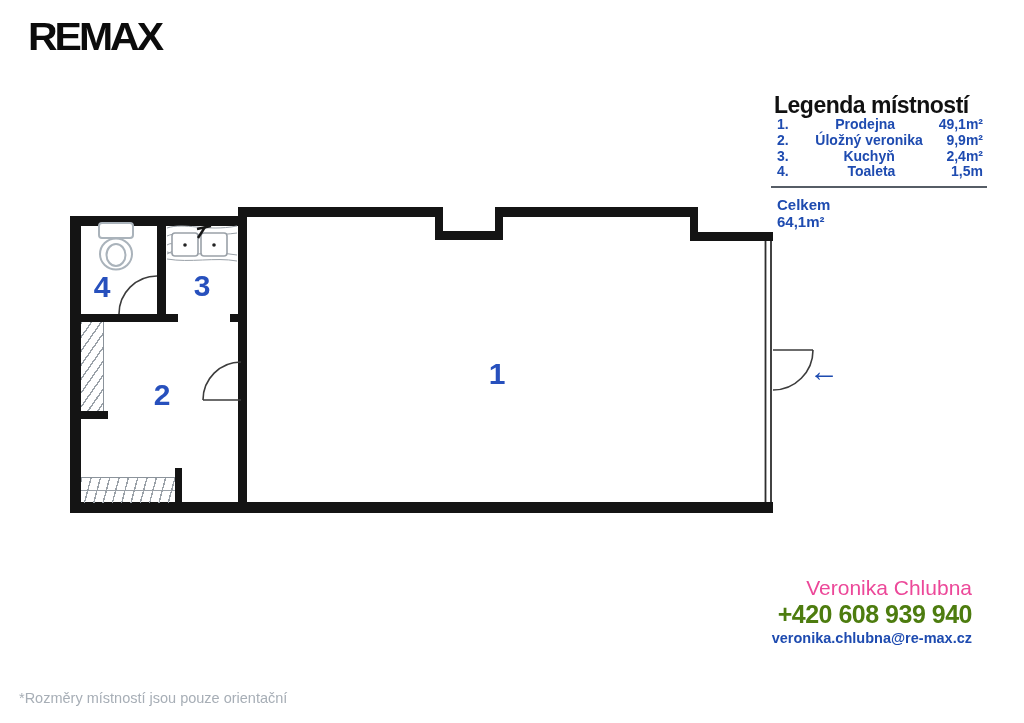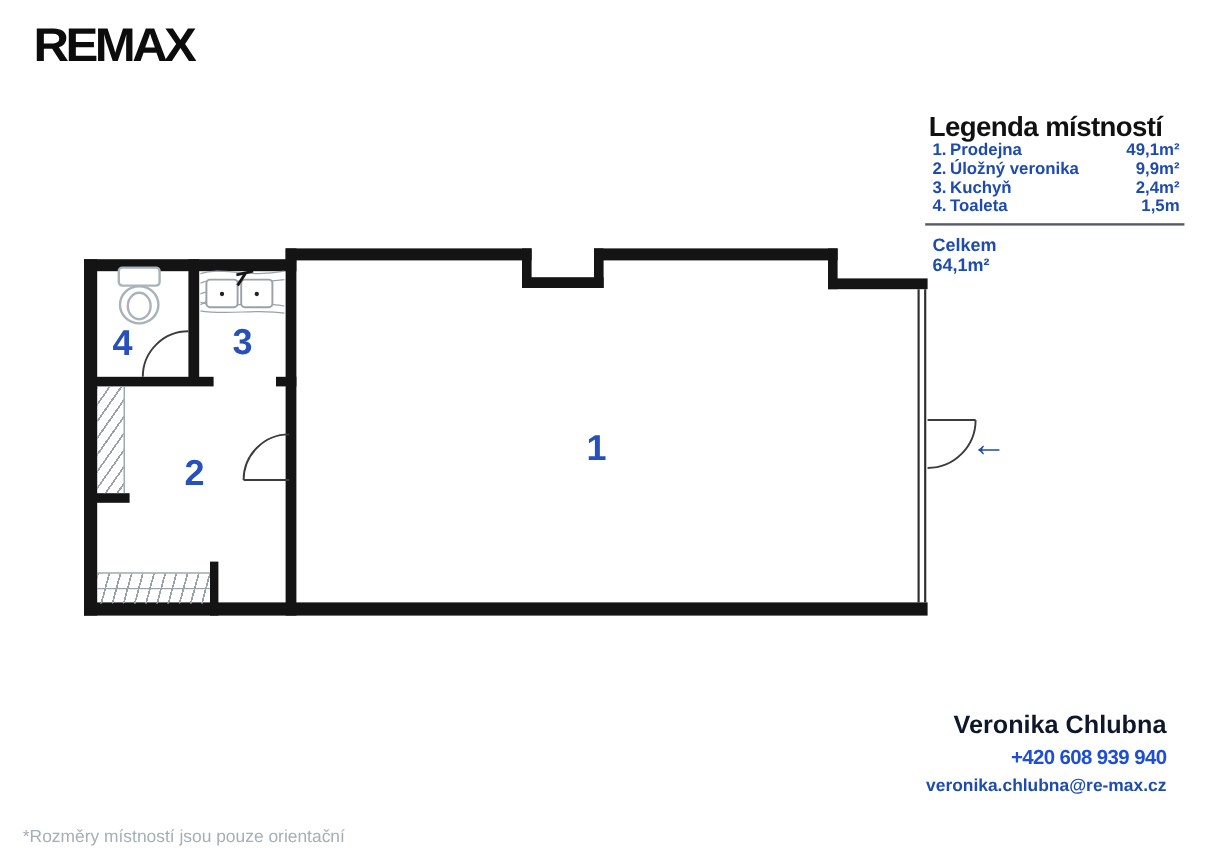--- a/index.html
+++ b/index.html
@@ -10,21 +10,21 @@
   .logo{position:absolute;left:28px;top:14px;font-size:41px;font-weight:900;
         letter-spacing:-3px;color:#0c0c0c;transform:scaleY(.96);}
 
   
   .legend-title{position:absolute;left:774px;top:92px;width:220px;font-size:23px;
         font-weight:900;color:#111;letter-spacing:-.5px;}
   .legend-rows{position:absolute;left:777px;top:117px;width:206px;}
   .legend-row{display:flex;justify-content:space-between;font-size:14px;font-weight:800;
         color:#1e4bb0;line-height:15.8px;white-space:nowrap;}
   .legend-row .num{margin-right:3px;}
-  .legend-row .nm{flex:1;text-align:left;}
+  .legend-row .nm{flex:1;text-align:center;}
   .legend-divider{position:absolute;left:771px;top:186px;width:216px;height:2px;background:#565d66;}
   .legend-total{position:absolute;left:777px;top:196px;width:206px;display:flex;
         justify-content:space-between;font-size:15px;font-weight:800;color:#1e4bb0;flex-direction:column;}
 
   
   .plan-svg{position:absolute;left:0;top:0;}
   .room-label{position:absolute;transform:translate(-50%,-50%);color:#2750bd;
         font-size:30px;font-weight:700;line-height:1;}
   .entrance-arrow{position:absolute;transform:translate(-50%,-50%);color:#1e4bb0;
         font-size:30px;font-weight:900;line-height:1;}
@@ -33,22 +33,22 @@
         border-right:1.5px solid #8b939b;
         background:repeating-linear-gradient(125deg,#9aa1a8 0 1.4px,transparent 1.4px 8px);}
   .hatch-bottom{left:81px;top:477px;width:94px;height:25px;
         border-top:1.5px solid #8b939b;
         background:
           repeating-linear-gradient(105deg,#9aa1a8 0 1.4px,transparent 1.4px 9px),
           linear-gradient(#9aa1a8,#9aa1a8) center/100% 1.4px no-repeat;}
 
   
   .contact{position:absolute;right:52px;top:575px;text-align:right;}
-  .contact .name{font-size:21px;font-weight:700;color:#0f172a;line-height:25px;margin-top:17px;}
-  .contact .phone{font-size:17px;font-weight:800;color:#1d4ed8;line-height:29px;letter-spacing:-.5px;}
+  .contact .name{font-size:21px;font-weight:400;color:#ec4899;line-height:25px;}
+  .contact .phone{font-size:25px;font-weight:800;color:#4d7c0f;line-height:29px;letter-spacing:-.5px;}
   .contact .email{font-size:14.5px;font-weight:800;color:#1e4bb0;line-height:18px;}
 
   
   .footnote{position:absolute;left:19px;top:690px;font-size:14.5px;color:#a7aeb6;}
 </style>
 </head>
 <body>
 
 <div id="canvas">
 

